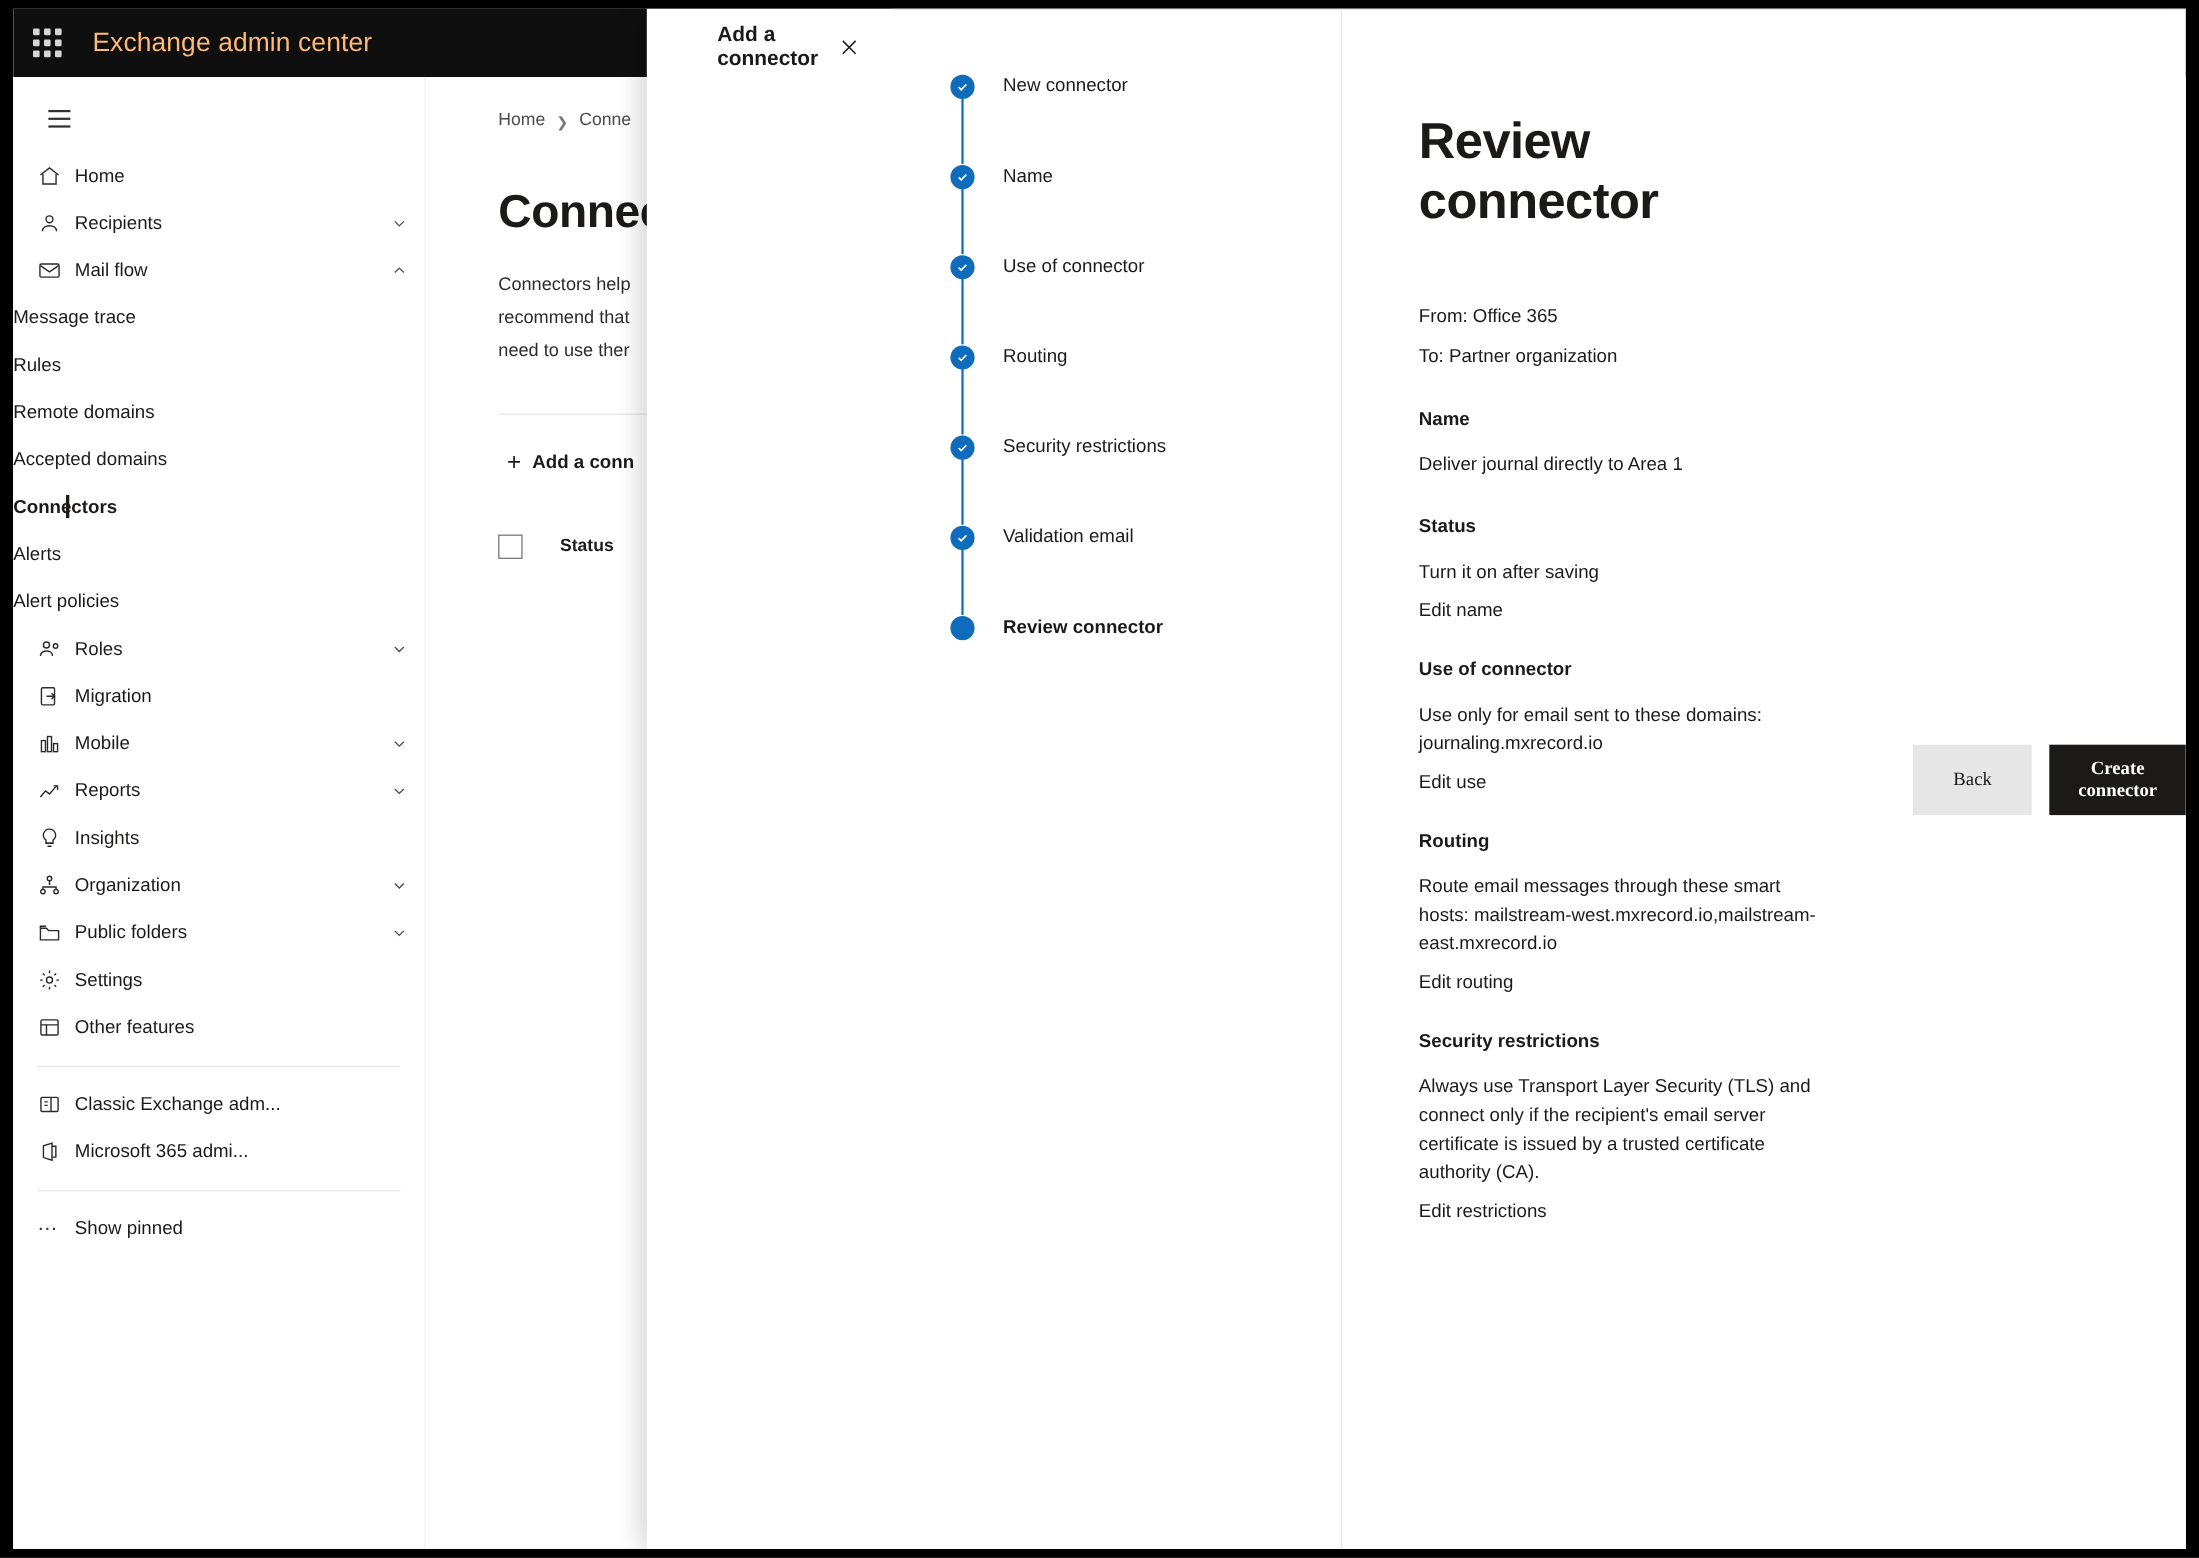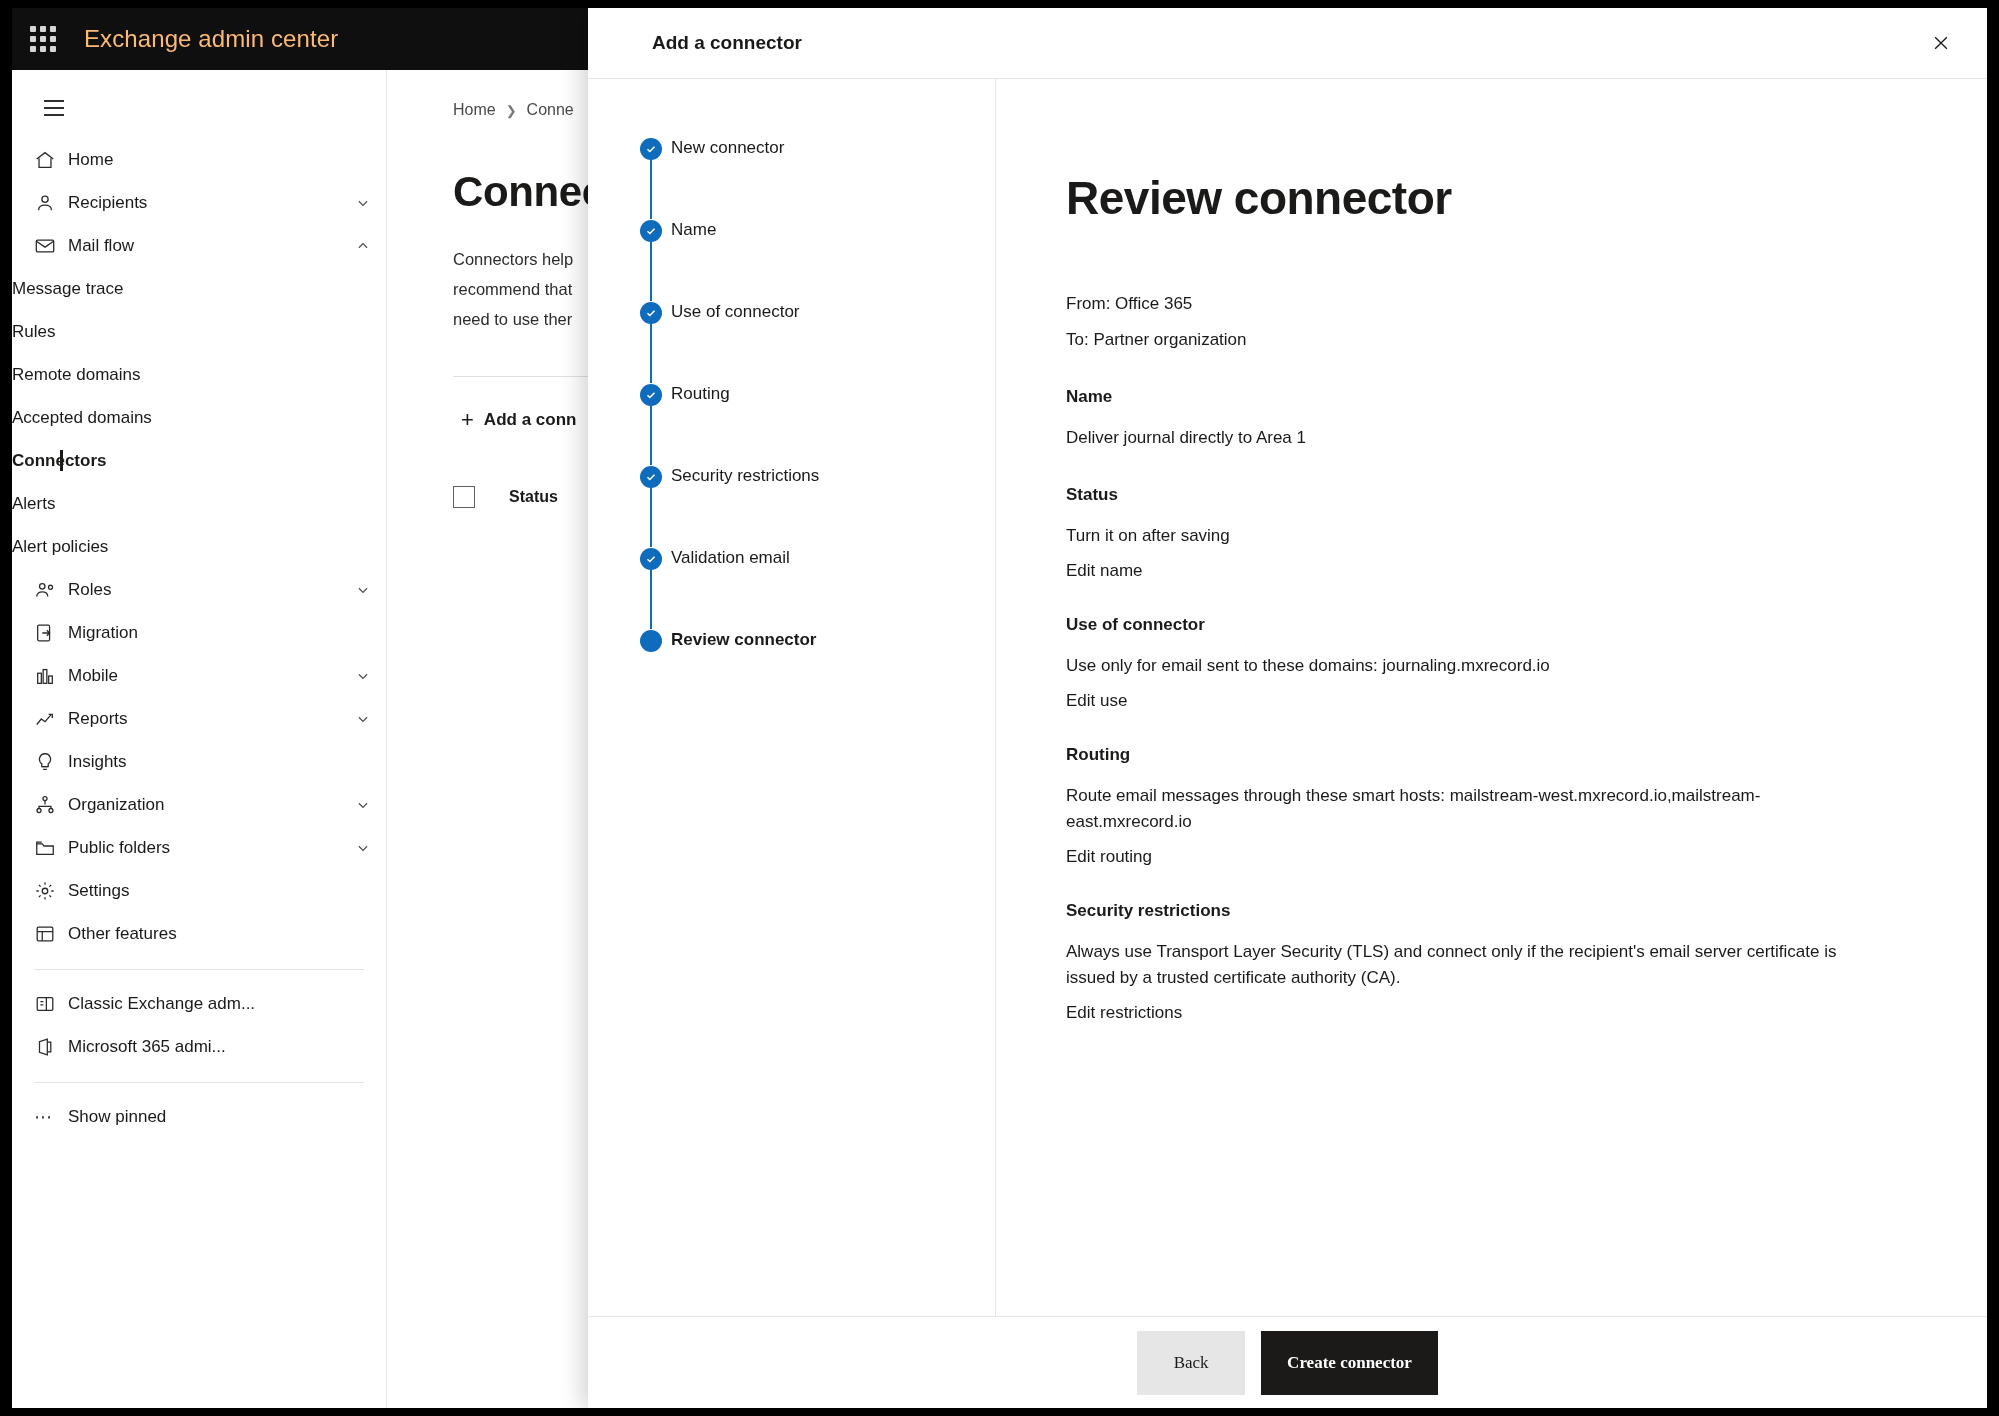--- a/index.html
+++ b/index.html
@@ -186,21 +186,21 @@
   }
 
   
   .modal {
     position: absolute;
     left: 588px; top: 8px;
     width: 1399px; height: 1400px;
     background: #ffffff;
     box-shadow: -6px 0 22px rgba(0,0,0,.18);
     display: flex;
-    flex-direction: column;
+    flex-direction: row;
   }
   .modal-head {
     height: 70px;
     display: flex;
     align-items: center;
     padding: 0 24px 0 64px;
     flex: 0 0 70px;
   }
   .modal-title {
     font-size: 19px;
@@ -245,21 +245,21 @@
   .step-dot svg { display:block; }
   .step-line {
     position: absolute;
     left: 10px; top: 22px;
     width: 2px; height: 60px;
     background: #0f6cbd;
     z-index: 1;
   }
   .step:last-child .step-line { display: none; }
   .step-label {
-    margin-left: 9px;
+    margin-left: 26px;
     font-size: 17px;
     color: #1b1a19;
     line-height: 22px;
   }
   .step.current .step-label { font-weight: 700; }
 
   .pane {
     flex: 1 1 auto;
     padding: 92px 80px 40px 70px;
     overflow-y: auto;

